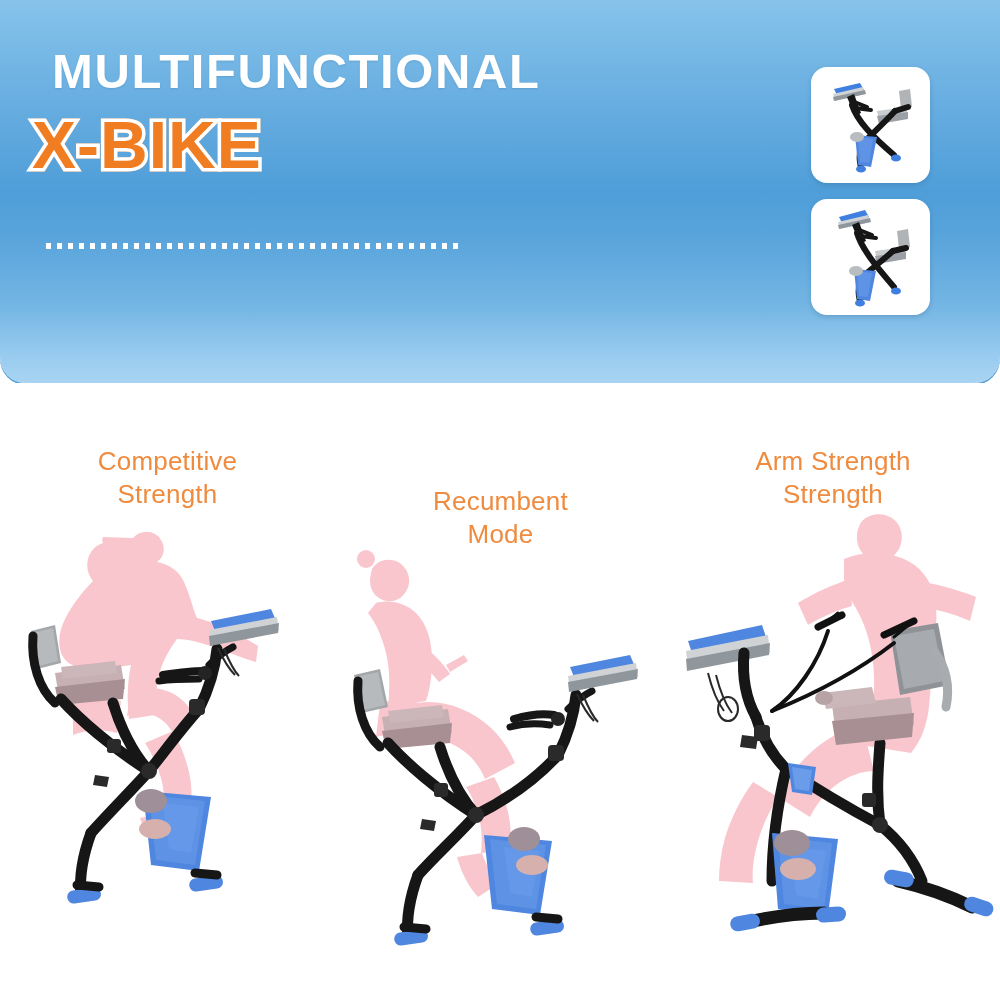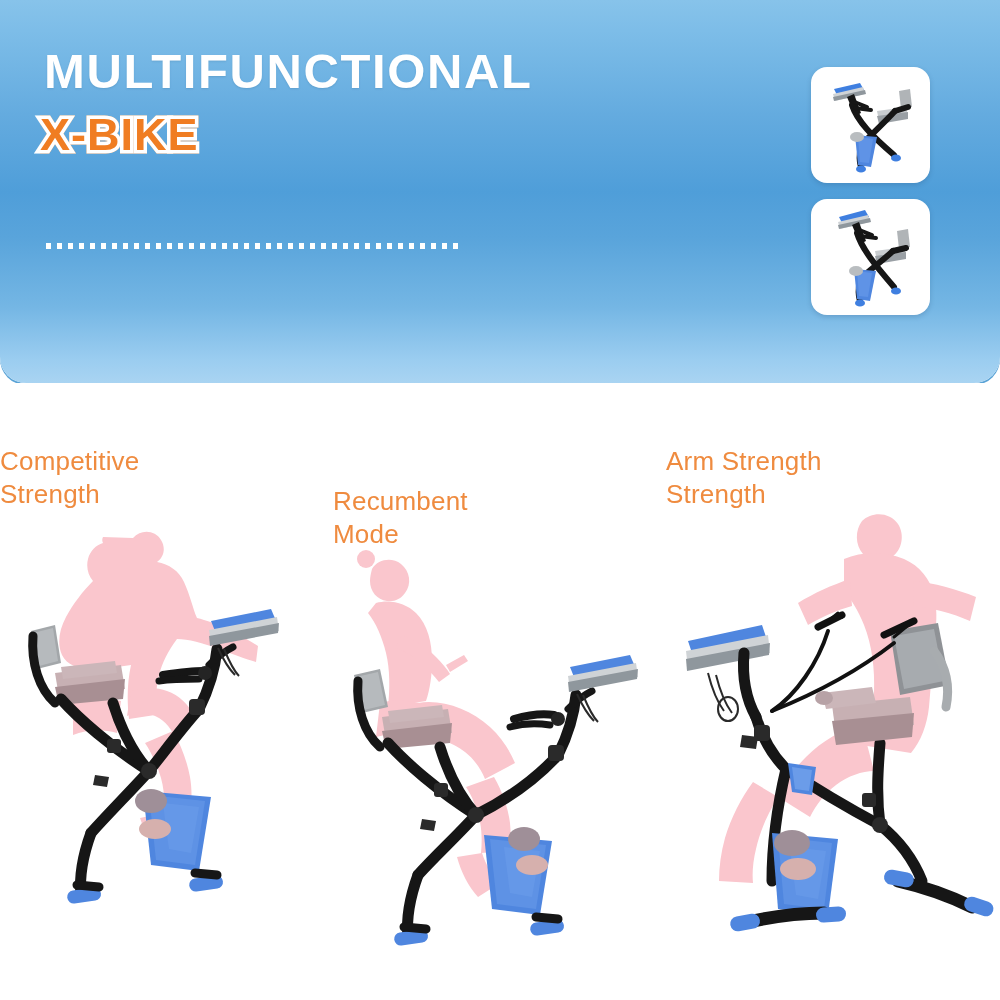--- a/index.html
+++ b/index.html
@@ -38,36 +38,36 @@
     overflow: hidden;
   }
   .banner-inner {
     position: relative;
     width: 100%;
     height: 100%;
   }
 
   .title-main {
     position: absolute;
-    left: 44px;
+    left: 52px;
     top: 47px;
     font-size: 49px;
     font-weight: bold;
     color: #ffffff;
     letter-spacing: 1.6px;
     line-height: 1;
     white-space: nowrap;
     text-shadow: 0 1px 2px rgba(40,90,130,0.20);
   }
 
   .title-sub {
     position: absolute;
-    left: 40px;
+    left: 32px;
     top: 112px;
-    font-size: 45px;
+    font-size: 66px;
     font-weight: bold;
     letter-spacing: 1px;
     line-height: 1;
     white-space: nowrap;
     color: #f07d22;
     -webkit-text-stroke: 7px #ffffff;
     paint-order: stroke fill;
     background: linear-gradient(to bottom, #f79b45 0%, #f5903a 45%, #ea6f12 100%);
     -webkit-background-clip: text;
     background-clip: text;
@@ -119,21 +119,21 @@
   }
   .mode-1 { left: 0px;   width: 335px; }
   .mode-2 { left: 333px; width: 335px; margin-top: 40px; }
   .mode-3 { left: 666px; width: 334px; }
 
   .mode-label {
     position: absolute;
     top: 62px;
     left: 0;
     width: 100%;
-    text-align: left;
+    text-align: center;
     color: #ef8b3f;
     font-size: 26px;
     font-weight: normal;
     line-height: 1.25;
     letter-spacing: 0.2px;
   }
   .mode-art {
     position: absolute;
     left: 0;
     top: 120px;

